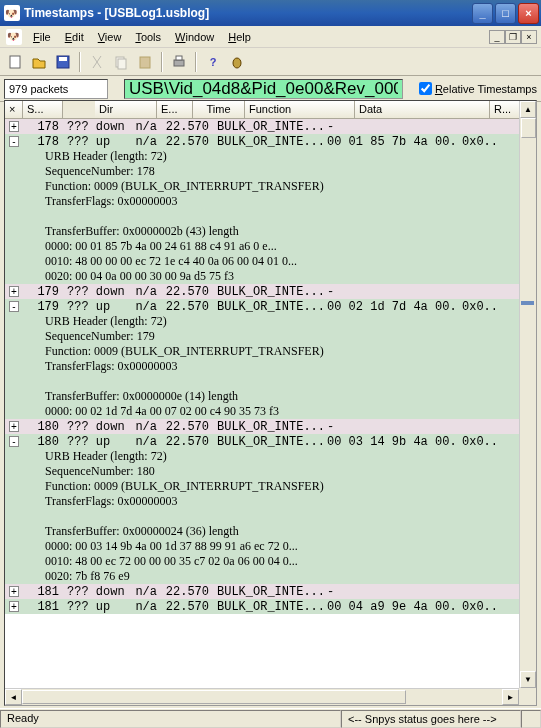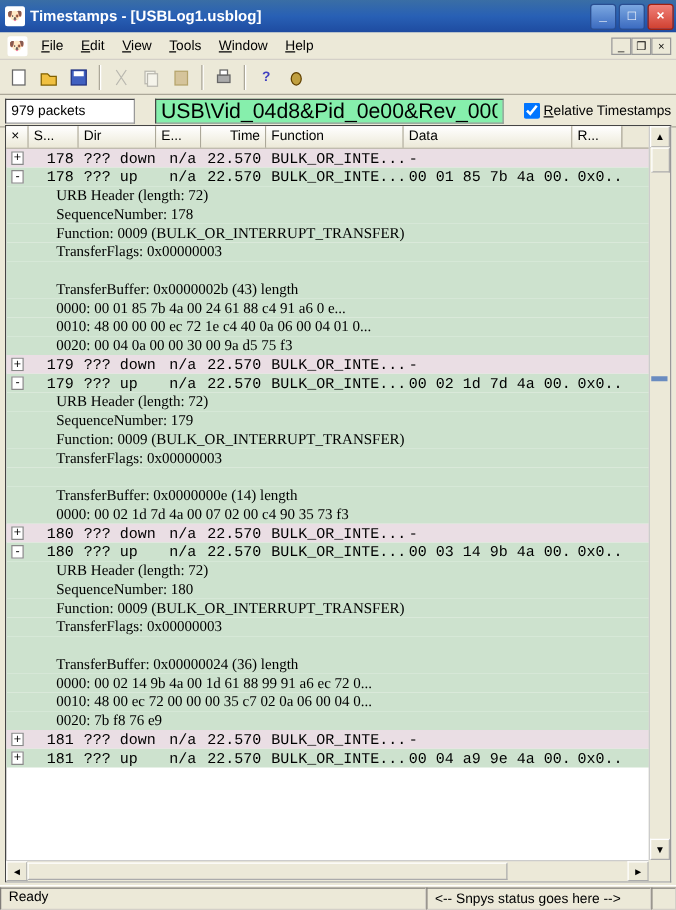--- a/index.html
+++ b/index.html
@@ -21,23 +21,23 @@
 .filterbar { height: 26px; background: #ece9d8; display: flex; align-items: center; padding: 2px 4px; gap: 16px; border-bottom: 1px solid #aca899; }
 .packets-input { width: 104px; height: 20px; border: 1px inset #999; background: white; padding: 0 4px; font-size: 11px; }
 .url-input { flex: 1; height: 20px; border: 1px inset #999; background: #86efac; padding: 0 4px; font-size: 17px; }
 .checkbox-wrap { display: flex; align-items: center; gap: 3px; }
 .checkbox-wrap input { width: 13px; height: 13px; }
 .grid-container { position: absolute; top: 100px; left: 4px; right: 4px; bottom: 22px; border: 1px inset #999; background: white; display: flex; flex-direction: column; }
 .grid-header { height: 18px; background: #ece9d8; display: flex; border-bottom: 1px solid #aca899; flex-shrink: 0; }
 .gh { border-right: 1px solid #aca899; padding: 2px 4px; font-size: 11px; overflow: hidden; white-space: nowrap; background: linear-gradient(to bottom, #fff, #ece9d8); }
 .gh-exp { width: 18px; }
 .gh-seq { width: 40px; }
-.gh-dir { width: 62px; }
+.gh-dir { width: 62px; margin-left: 32px; }
 .gh-end { width: 36px; }
-.gh-time { width: 52px; text-align: right; }
+.gh-time { width: 52px; text-align: center; }
 .gh-func { width: 110px; }
 .gh-data { width: 135px; }
 .gh-res { width: 40px; }
 .grid-body { flex: 1; overflow: hidden; font-family: "Courier New", monospace; font-size: 12px; position: relative; }
 .row { display: flex; height: 15px; align-items: center; white-space: nowrap; }
 .row.down { background: #eadee4; }
 .row.up { background: #cde2ce; }
 .row.detail { background: #cde2ce; padding-left: 40px; font-family: Liberation Serif, serif; }
 .cell { overflow: hidden; padding: 0 4px; }
 .cell-exp { width: 18px; display: flex; align-items: center; justify-content: center; font-family: sans-serif; }
@@ -251,21 +251,21 @@
         <div class="cell cell-func">BULK_OR_INTE...</div>
         <div class="cell cell-data">00 03 14 9b 4a 00...</div>
         <div class="cell cell-res">0x0...</div>
       </div>
       <div class="row detail">URB Header (length: 72)</div>
       <div class="row detail">SequenceNumber: 180</div>
       <div class="row detail">Function: 0009 (BULK_OR_INTERRUPT_TRANSFER)</div>
       <div class="row detail">TransferFlags: 0x00000003</div>
       <div class="row detail">&nbsp;</div>
       <div class="row detail">TransferBuffer: 0x00000024 (36) length</div>
-      <div class="row detail">0000: 00 02 14 9b 4a 00 1d 61 88 99 91 a6 ec 72 0...</div>
+      <div class="row detail">0000: 00 03 14 9b 4a 00 1d 37 88 99 91 a6 ec 72 0...</div>
       <div class="row detail">0010: 48 00 ec 72 00 00 00 35 c7 02 0a 06 00 04 0...</div>
       <div class="row detail">0020: 7b f8 76 e9</div>
       <div class="row down">
         <div class="cell cell-exp">
           <div class="exp-box">+</div>
         </div>
         <div class="cell cell-seq">181</div>
         <div class="cell cell-dir">??? down</div>
         <div class="cell cell-end">n/a</div>
         <div class="cell cell-time">22.570</div>

